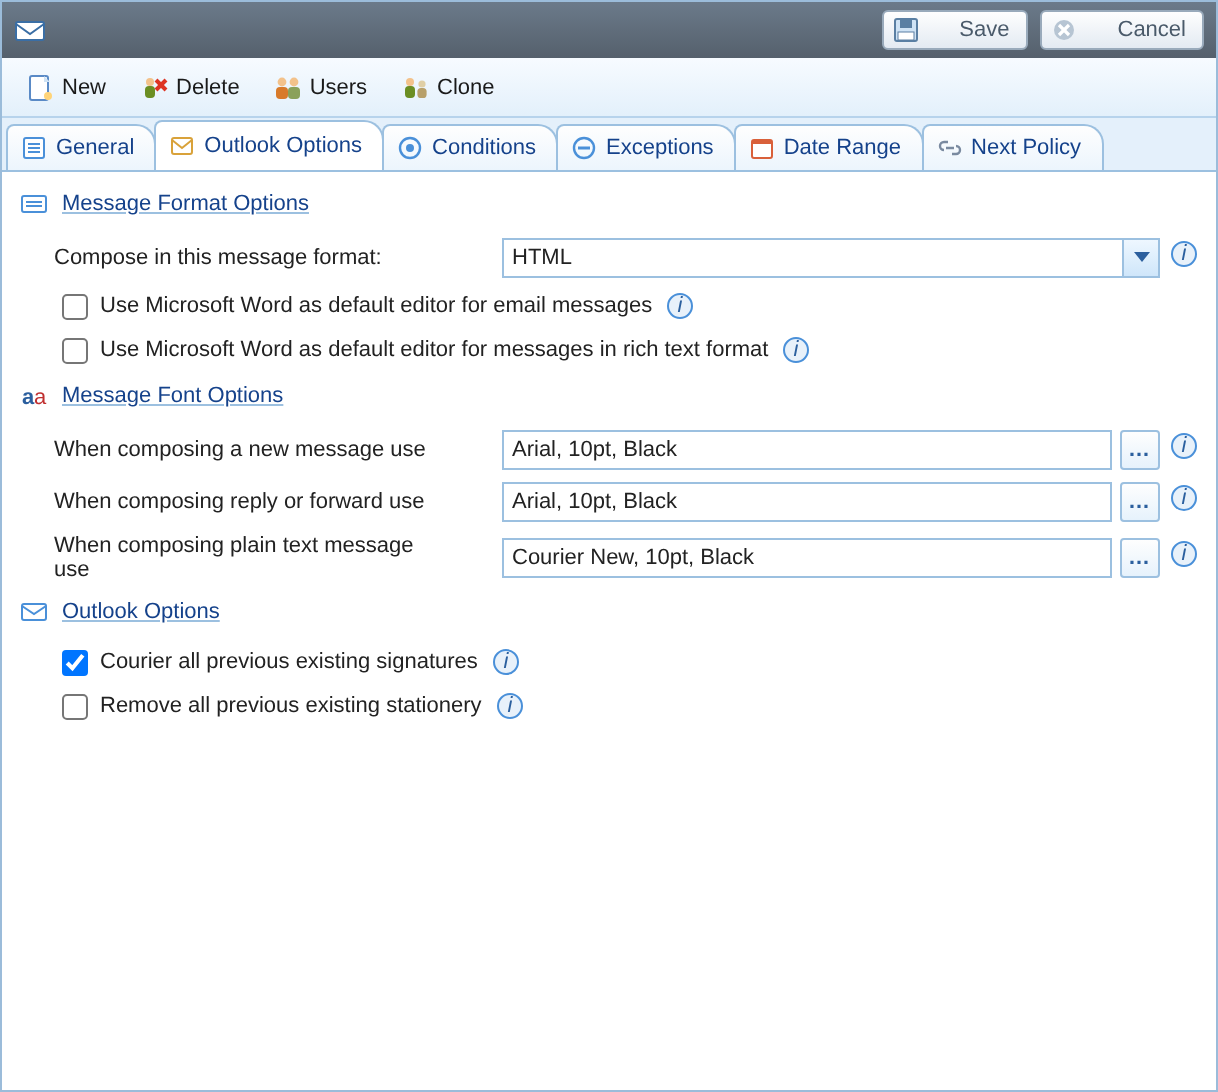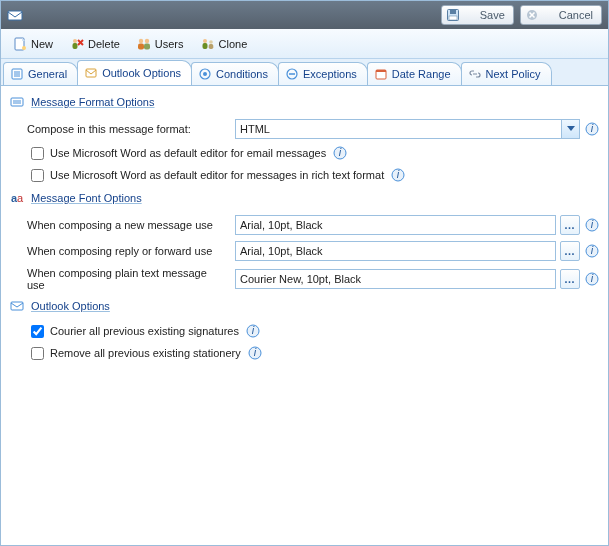--- a/index.html
+++ b/index.html
@@ -14,23 +14,23 @@
   .tb-item { display:flex; align-items:center; padding:2px 6px; border:1px solid transparent; border-radius:2px; cursor:pointer; gap:3px; color:#1a1a1a;}
   .tb-item .ic { width:16px; height:16px; display:inline-flex; align-items:center; justify-content:center;}
   .tabs { height:27px; background:#e4f0fb; border-bottom:1px solid #9cc0e0; display:flex; align-items:flex-end; padding:0 2px; gap:0;}
   .tab { display:flex; align-items:center; height:23px; padding:0 10px 0 6px; background:linear-gradient(#fefefe,#ecf5fd); border:1px solid #9cc0e0; border-bottom:none; border-top-left-radius:4px; border-top-right-radius:10px; margin-right:-1px; color:#15428b; cursor:pointer; gap:4px; position:relative;}
   .tab.active { background:#fff; height:25px; z-index:2; font-weight:normal;}
   .tab .ic { width:14px; height:14px; display:inline-flex; align-items:center; justify-content:center;}
   .content { flex:1; background:#fff; padding:4px 8px; overflow:auto;}
   .section-hdr { display:flex; align-items:center; gap:6px; color:#15428b; padding:4px 0 6px 0;}
   .section-hdr .lbl { text-decoration: underline; text-decoration-color:#9cc0e0;text-align:center; }
   .section-hdr .ic { width:16px; height:16px; display:inline-flex; align-items:center; justify-content:center;}
-  .row { display:flex; align-items:center; padding:3px 0 3px 18px; gap:8px; color:#222;}
+  .row { display:flex; align-items:center; padding:3px 0 3px 18px; gap:24px; color:#222;}
   .row .label { width:200px; }
-  .row .field { flex:1; display:flex; align-items:center; gap:4px;}
+  .row .field { flex:1; display:flex; align-items:flex-start; gap:4px;}
   .combo, .textdisp { flex:1; height:20px; background:#fff; border:1px solid #9cc0e0; display:flex; align-items:center; padding:0 4px; color:#222;}
   .combo { padding-right:0; }
   .combo .cbtn { width:18px; height:18px; background:linear-gradient(#eef7ff,#cfe6fa); border-left:1px solid #9cc0e0; display:flex; align-items:center; justify-content:center; cursor:pointer;}
   .smallbtn { width:20px; height:20px; background:linear-gradient(#fefefe,#e6f2fc); border:1px solid #9cc0e0; display:flex; align-items:center; justify-content:center; cursor:pointer; border-radius:2px;}
   .info { width:16px; height:16px; display:inline-flex;align-items:center;justify-content:center; cursor:pointer;}
   .chkrow { display:flex; align-items:center; padding:3px 0 3px 22px; gap:6px; color:#222;}
   input[type=checkbox] { width:13px; height:13px; margin:0;}
   svg { display:block; }
 </style>
 </head>

